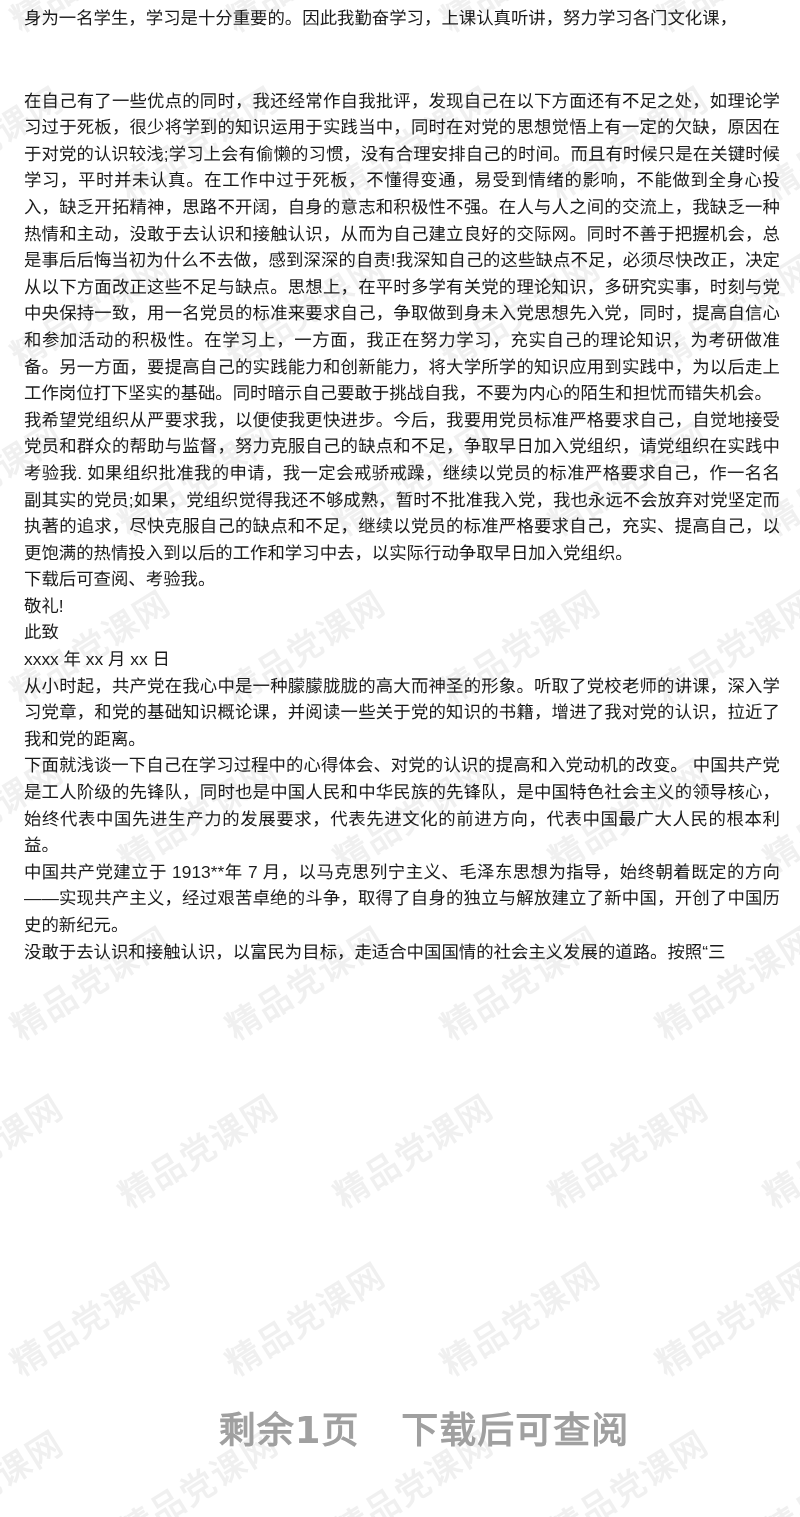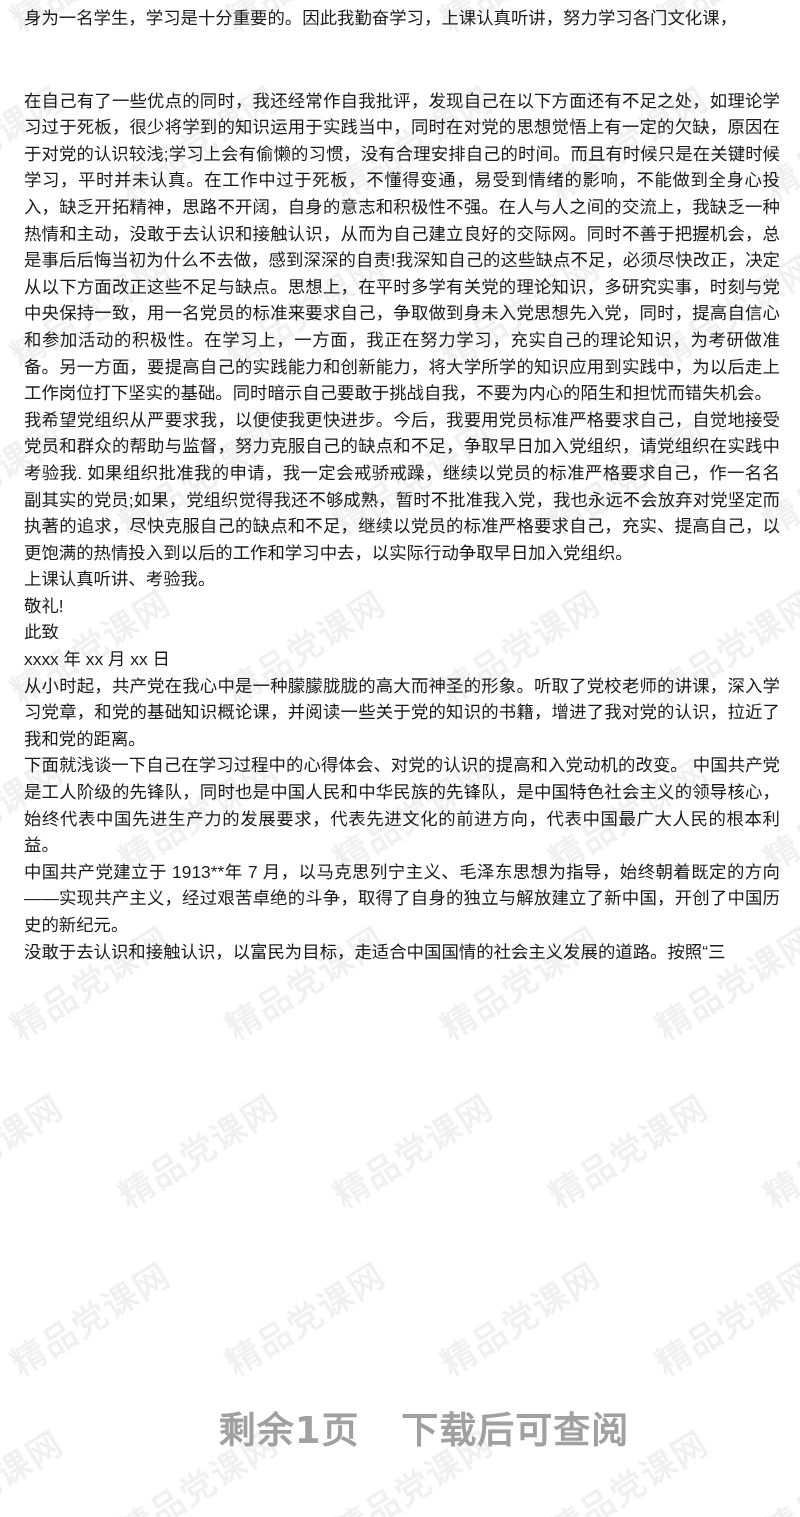--- a/index.html
+++ b/index.html
@@ -150,21 +150,21 @@
 
     <p class="para first-line">身为一名学生，学习是十分重要的。因此我勤奋学习，上课认真听讲，努力学习各门文化课，</p>
 
     <div class="spacer-gap"></div>
 
 
     <p class="para">在自己有了一些优点的同时，我还经常作自我批评，发现自己在以下方面还有不足之处，如理论学习过于死板，很少将学到的知识运用于实践当中，同时在对党的思想觉悟上有一定的欠缺，原因在于对党的认识较浅;学习上会有偷懒的习惯，没有合理安排自己的时间。而且有时候只是在关键时候学习，平时并未认真。在工作中过于死板，不懂得变通，易受到情绪的影响，不能做到全身心投入，缺乏开拓精神，思路不开阔，自身的意志和积极性不强。在人与人之间的交流上，我缺乏一种热情和主动，没敢于去认识和接触认识，从而为自己建立良好的交际网。同时不善于把握机会，总是事后后悔当初为什么不去做，感到深深的自责!我深知自己的这些缺点不足，必须尽快改正，决定从以下方面改正这些不足与缺点。思想上，在平时多学有关党的理论知识，多研究实事，时刻与党中央保持一致，用一名党员的标准来要求自己，争取做到身未入党思想先入党，同时，提高自信心和参加活动的积极性。在学习上，一方面，我正在努力学习，充实自己的理论知识，为考研做准备。另一方面，要提高自己的实践能力和创新能力，将大学所学的知识应用到实践中，为以后走上工作岗位打下坚实的基础。同时暗示自己要敢于挑战自我，不要为内心的陌生和担忧而错失机会。</p>
 
     <p class="para">我希望党组织从严要求我，以便使我更快进步。今后，我要用党员标准严格要求自己，自觉地接受党员和群众的帮助与监督，努力克服自己的缺点和不足，争取早日加入党组织，请党组织在实践中考验我. 如果组织批准我的申请，我一定会戒骄戒躁，继续以党员的标准严格要求自己，作一名名副其实的党员;如果，党组织觉得我还不够成熟，暂时不批准我入党，我也永远不会放弃对党坚定而执著的追求，尽快克服自己的缺点和不足，继续以党员的标准严格要求自己，充实、提高自己，以更饱满的热情投入到以后的工作和学习中去，以实际行动争取早日加入党组织。</p>
 
-    <p class="para short">上课认真听讲、考验我。</p>
+    <p class="para short">下载后可查阅、考验我。</p>
 
     <p class="para short">敬礼!</p>
 
     <p class="para short">此致</p>
 
 
     <p class="para short">xxxx 年 xx 月 xx 日</p>
 
     <p class="para">从小时起，共产党在我心中是一种朦朦胧胧的高大而神圣的形象。听取了党校老师的讲课，深入学习党章，和党的基础知识概论课，并阅读一些关于党的知识的书籍，增进了我对党的认识，拉近了我和党的距离。</p>
 

